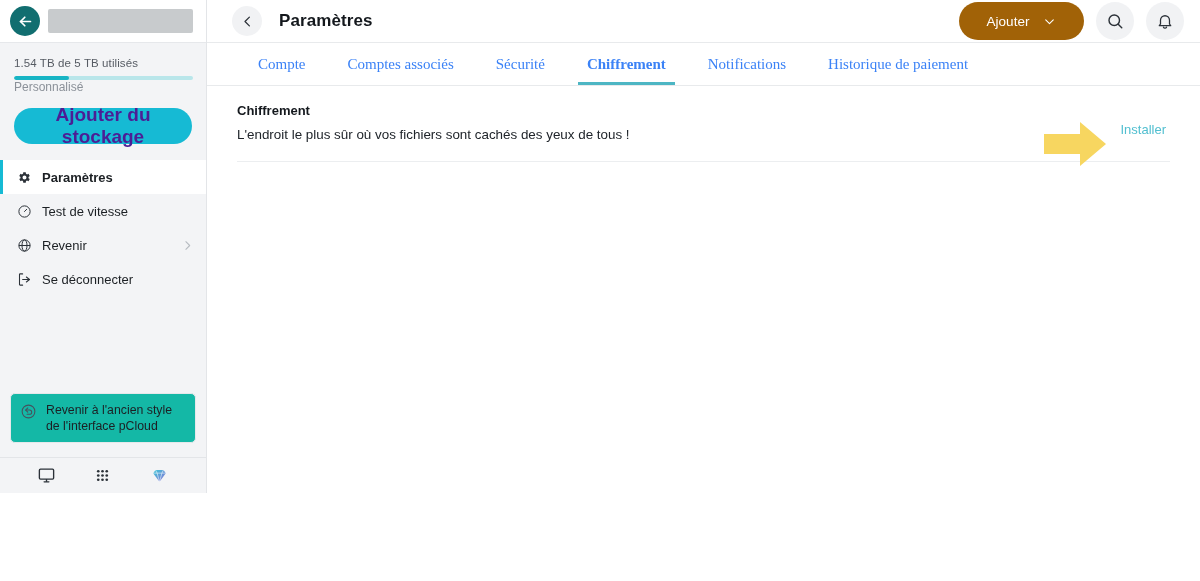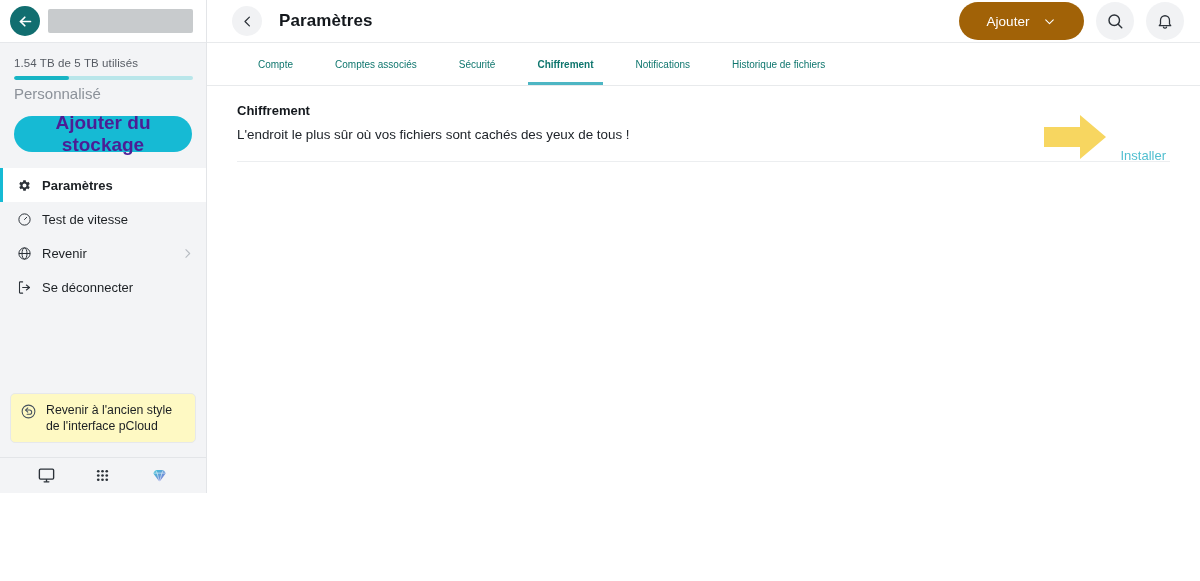--- a/index.html
+++ b/index.html
@@ -49,22 +49,21 @@
     margin-top: 7px;
     height: 4px; width: 179px;
     background: #b9e6ea; border-radius: 2px;
     position: relative; overflow: hidden;
   }
   .bar-fill {
     position: absolute; left: 0; top: 0; bottom: 0;
     background: #17b4c4; border-radius: 2px;
   }
   .storage-plan {
-    margin-top: 5px;
-    font-size: 15px; color: #8b9199;
+    font-size: 12px; color: #8b9199;
   }
 
   .add-storage-btn {
     margin: 14px 14px 0 14px;
     height: 36px; border-radius: 18px;
     background: #16bad4;
     color: #4c1d95; font-size: 19px; font-weight: bold;
     display: flex; align-items: center; justify-content: center;
     cursor: pointer; border: none;
     font-family: "Liberation Sans", sans-serif;
@@ -92,21 +91,21 @@
     display: flex; align-items: center; justify-content: center;
     margin-right: 9px; color: #2b3138;
   }
   .nav-label { flex: 1; white-space: nowrap; }
   .nav-trail { color: #b6bbc1; display: flex; align-items: center; }
 
   .sb-spacer { flex: 1; }
 
   .revert-box {
     margin: 0 10px 14px 10px;
-    background: #fef9c3;
+    background: #14b8a6;
     border: 1px solid #e6e8eb;
     border-radius: 5px;
     padding: 8px 9px;
     display: flex; align-items: flex-start;
     cursor: pointer;
   }
   .revert-ico { flex: 0 0 18px; margin-right: 8px; margin-top: 1px; color: #2b3138; }
   .revert-text { font-size: 12.3px; color: #1c2024; line-height: 16px; }
 
   .sb-bottom {
@@ -156,45 +155,46 @@
 
   .tabs {
     height: 43px;
     display: flex; align-items: stretch;
     padding-left: 30px;
     border-bottom: 1px solid #e8eaec;
   }
   .tab {
     display: flex; align-items: center;
     padding: 0 21px;
-    font-size: 10px; color: #0f766e;
+    font-size: 15px; color: #3b82f6;
     cursor: pointer; position: relative;
     white-space: nowrap;
+    font-family: Liberation Serif, serif;
   }
   .tab.active { font-weight: bold; }
   .tab.active::after {
     content: ""; position: absolute;
     left: 12px; right: 12px; bottom: 0; height: 3px;
     background: #4db6c4;
   }
 
   .content { padding: 0 30px; position: relative; }
   .row {
     border-bottom: 1px solid #eceef0;
     padding: 17px 0 19px 0;
     display: flex; align-items: flex-start;
     position: relative;
     min-height: 70px;
   }
   .row-text { flex: 1; }
   .row-title { font-size: 13px; font-weight: bold; color: #14181d; }
   .row-desc { font-size: 13.4px; color: #20252b; margin-top: 9px; }
   .row-action {
-    display: flex; align-items: flex-end;
-    position: absolute; right: 0; top: 29px;
+    display: flex; align-items: flex-start;
+    position: absolute; right: 0; top: 36px;
   }
   .arrow-annot { margin-right: 14px; display: block; }
   .install-link {
     font-size: 13px; color: #51bfd0; cursor: pointer;
     white-space: nowrap; padding-right: 4px;
   }
 </style>
 <style>.tab.active::after{background:#4db6c4;}</style></head>
 <body>
 
@@ -355,21 +355,21 @@
         </div>
       </div>
     </div>
 
     <div class="tabs">
       <div class="tab">Compte</div>
       <div class="tab">Comptes associés</div>
       <div class="tab">Sécurité</div>
       <div class="tab active">Chiffrement</div>
       <div class="tab">Notifications</div>
-      <div class="tab">Historique de fichiers</div>
+      <div class="tab">Historique de paiement</div>
     </div>
 
     <div class="content">
       <div class="row">
         <div class="row-text">
           <div class="row-title">Chiffrement</div>
           <div class="row-desc">L'endroit le plus sûr où vos fichiers sont cachés des yeux de tous !</div>
         </div>
         <div class="row-action">
           <span class="arrow-annot">

